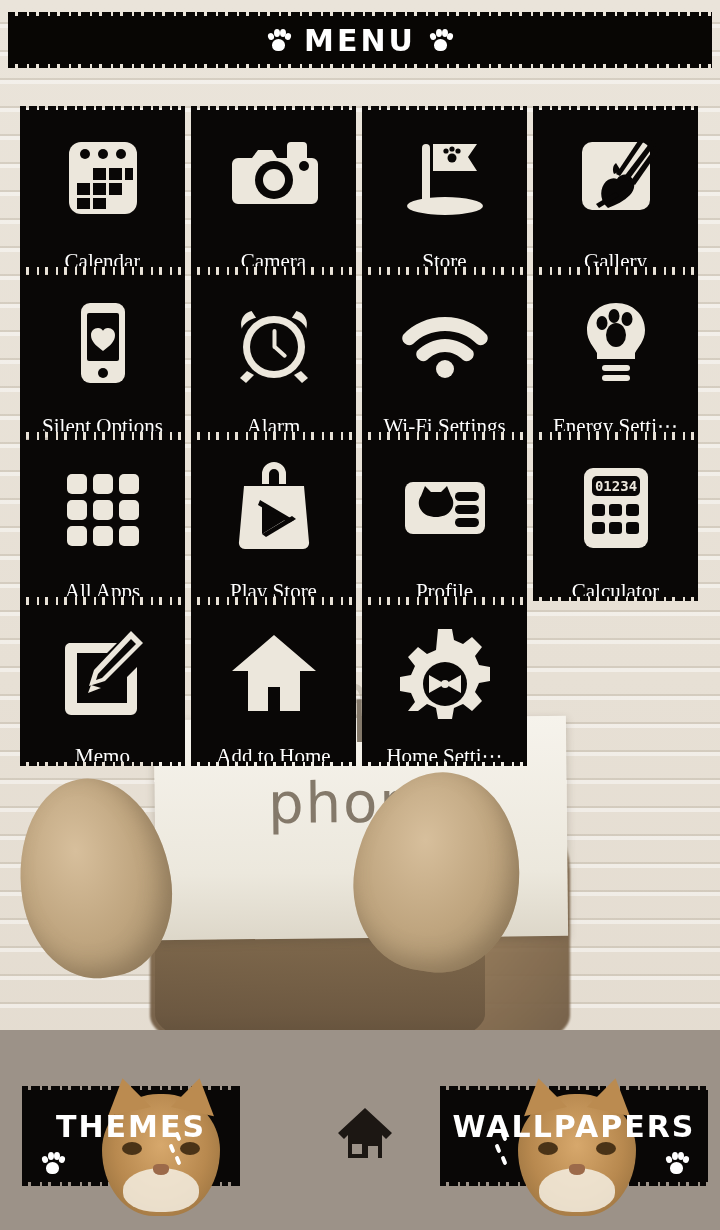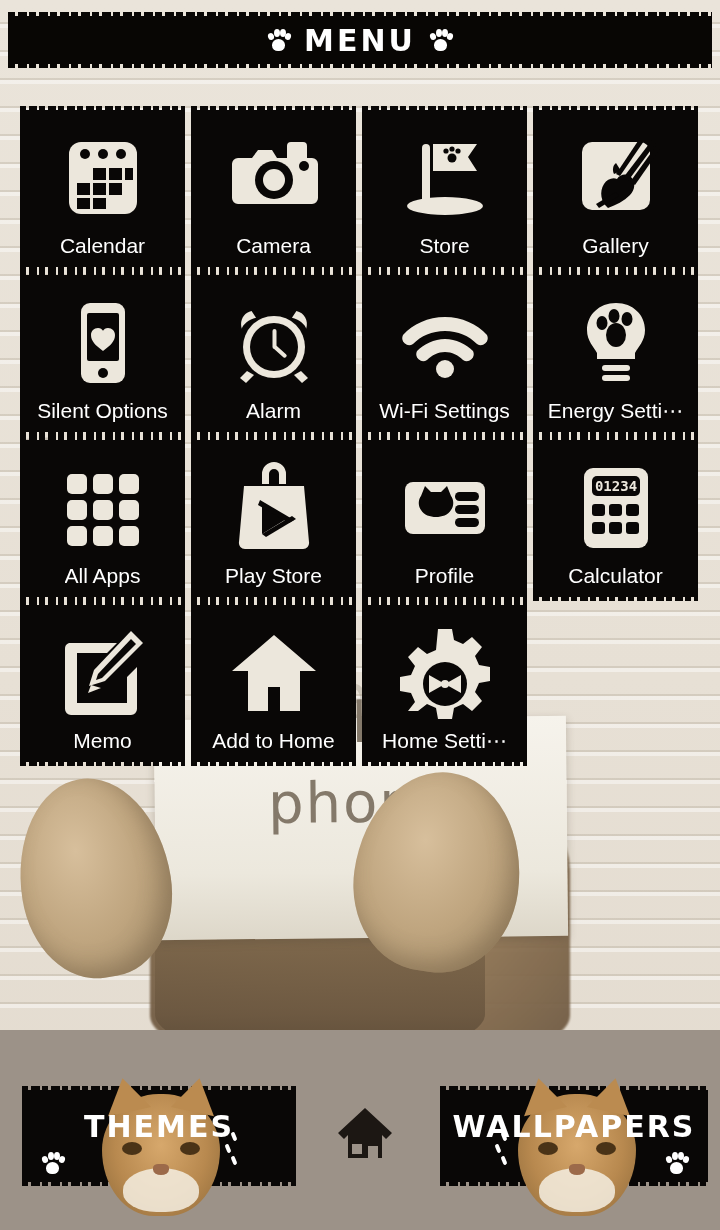--- a/index.html
+++ b/index.html
@@ -175,24 +175,24 @@
   }
   .tile::before { top: -4px; }
   .tile::after  { bottom: -4px; }
 
   .tile-icon {
     width: 96px; height: 96px;
     position: relative;
     flex: none;
   }
   .tile-label {
-    margin-top: 8px;
+    margin-top: 23px;
     color: #fff;
     font-size: 21px;
-    font-family: Liberation Sans, sans-serif;
+    font-family: Liberation Serif, serif;
     white-space: nowrap;
     overflow: hidden;
     max-width: 163px;
   }
 
   
   .tile-icon svg { display: block; width: 100%; height: 100%; }
   .ic { fill: #ece7dc; }
   .ic-cut { fill: #090706; }
 
@@ -223,21 +223,21 @@
     background:
       repeating-linear-gradient(to right,
         #090706 0px, #090706 6px,
         transparent 6px, transparent 9px,
         #090706 9px, #090706 18px,
         transparent 18px, transparent 20px);
   }
   .bottom-btn::before { top: -4px; }
   .bottom-btn::after  { bottom: -4px; }
 
-  .bottom-btn.themes     { left: 22px;  width: 274px; }
+  .bottom-btn.themes     { left: 22px;  width: 218px; }
   .bottom-btn.wallpapers { left: 440px; width: 268px; }
 
   .bottom-label {
     color: #fff;
     font-family: "DejaVu Sans", sans-serif;
     font-weight: bold;
     font-size: 30px;
     letter-spacing: 2px;
     position: relative;
     z-index: 3;

